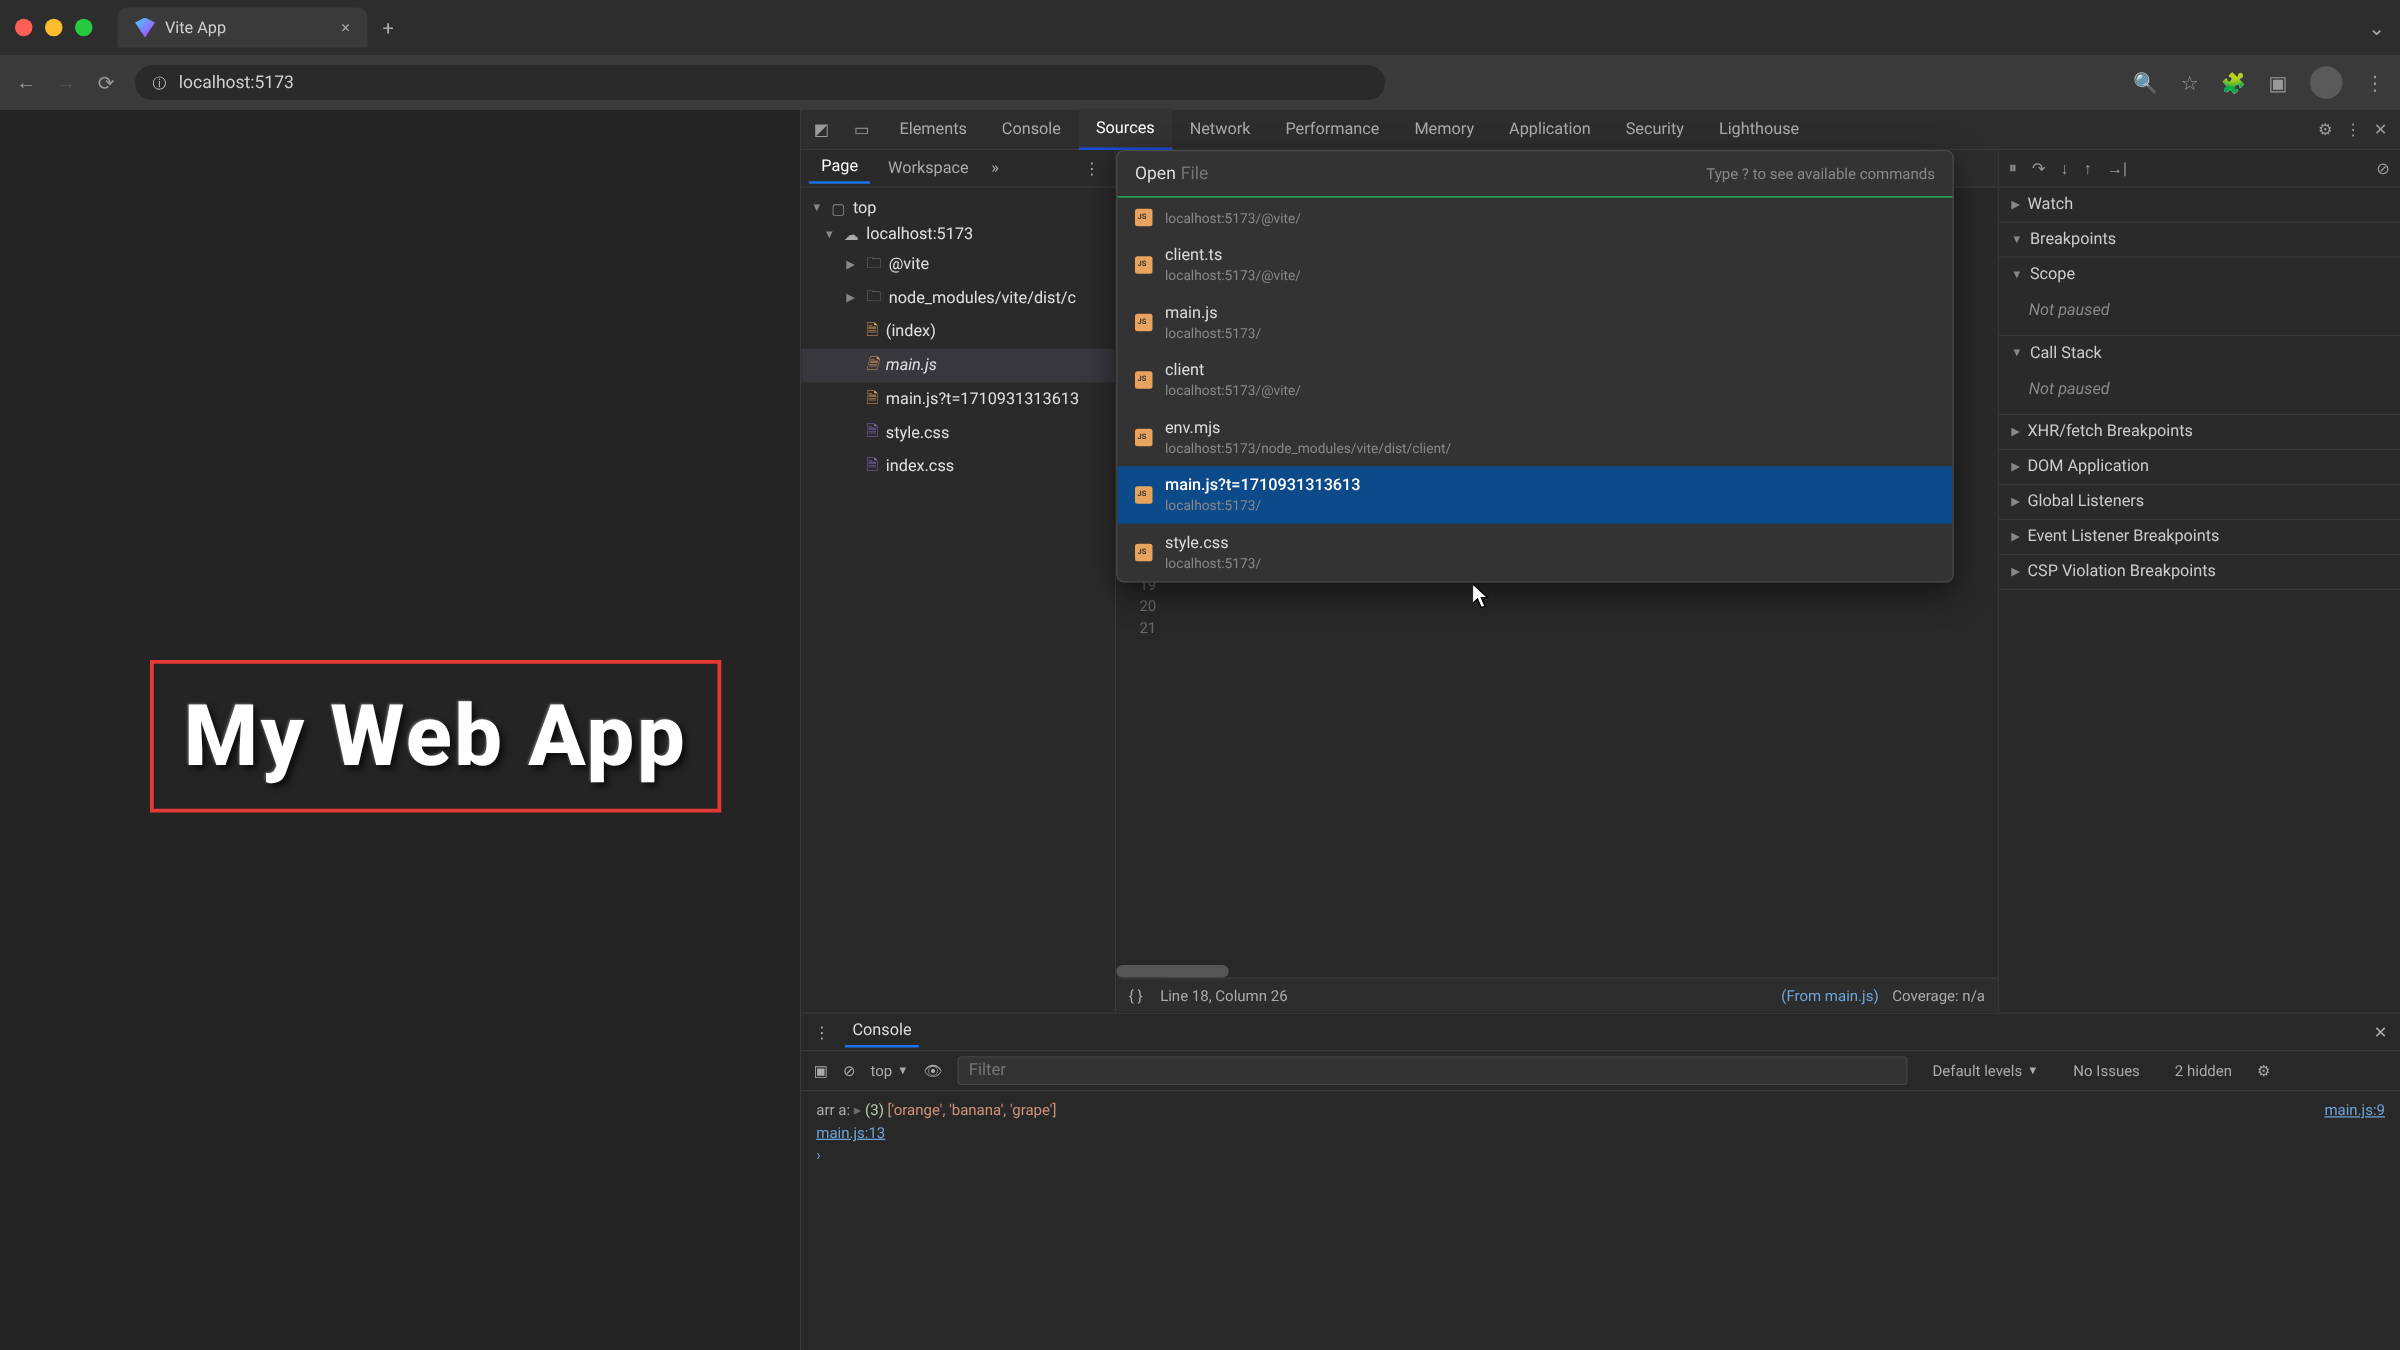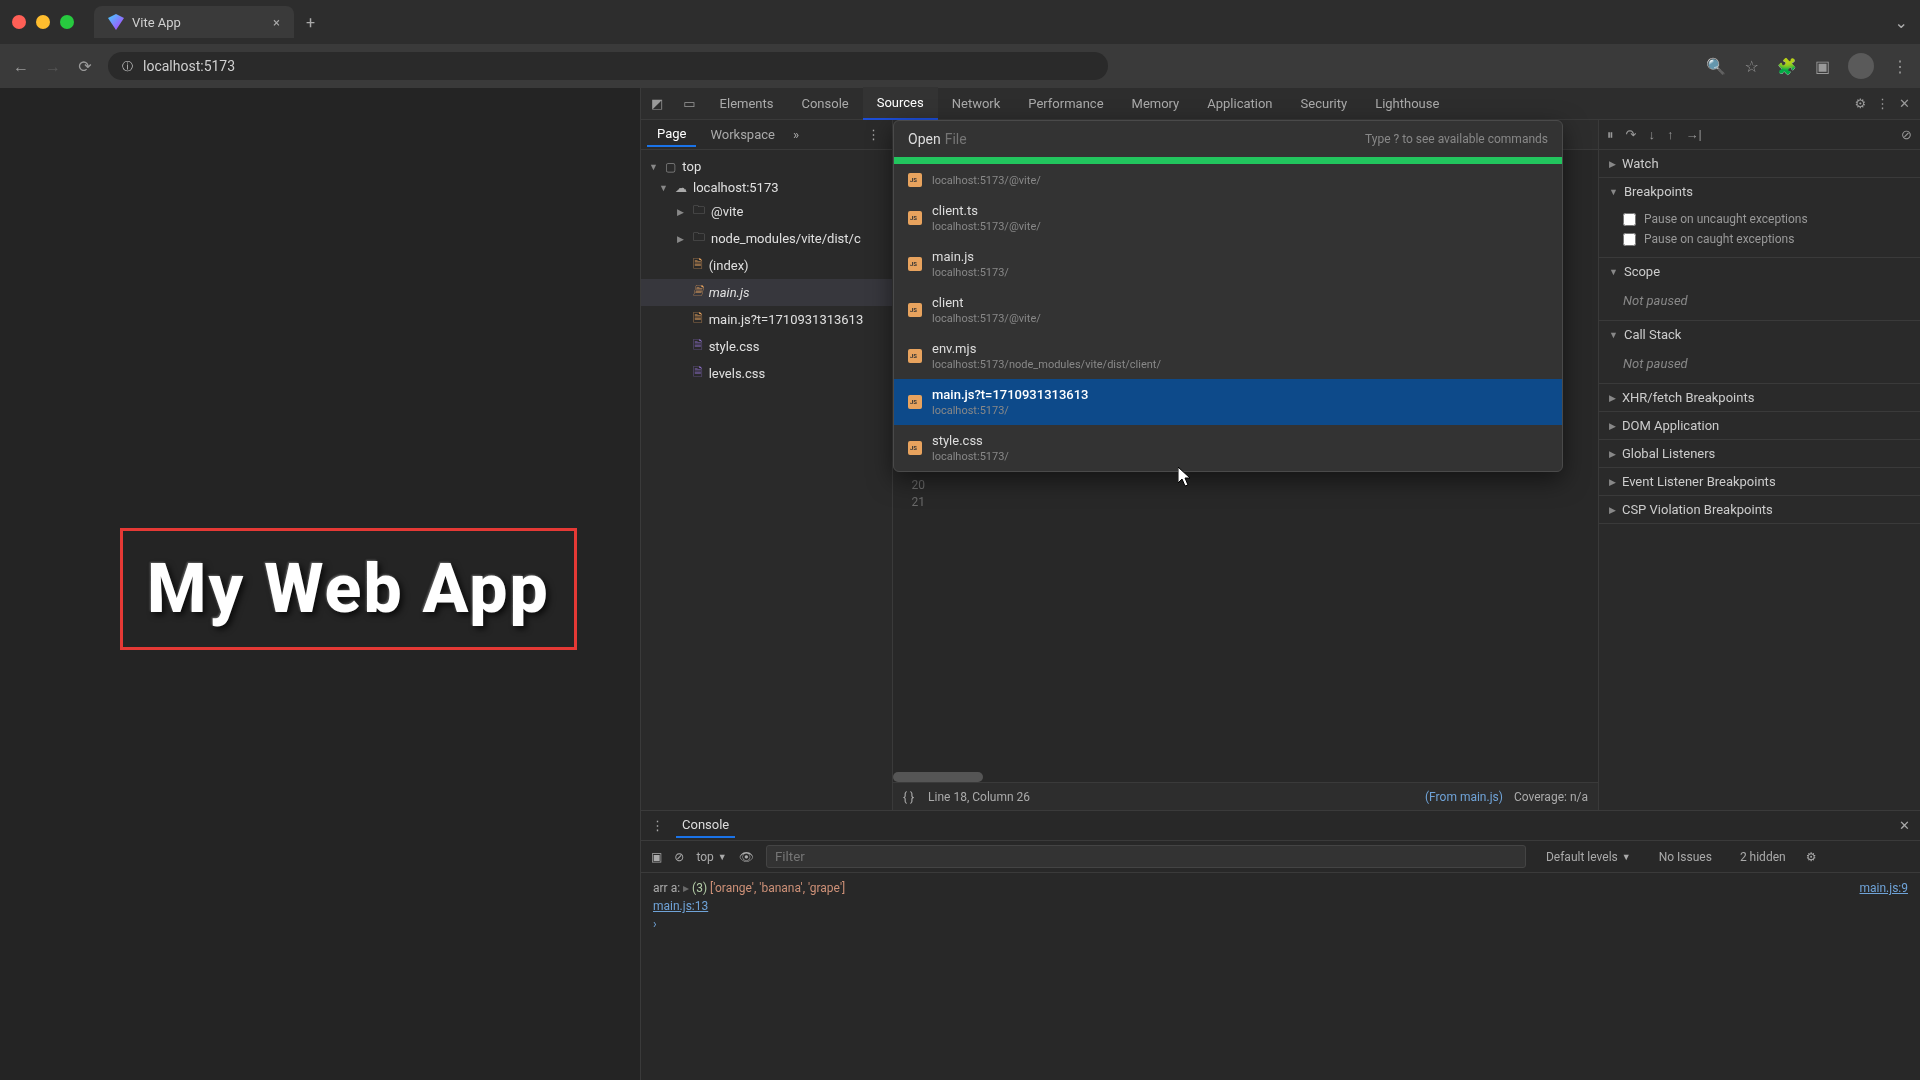--- a/index.html
+++ b/index.html
@@ -64,21 +64,21 @@
 .editor-tab-icon { padding: 0 10px; color: #9a9a9a; cursor: pointer; }
 .editor-tab { padding: 4px 10px; color: #ddd; }
 .editor-body { flex: 1; display: flex; font-family: Menlo, Consolas, monospace; font-size: 12px; position: relative; }
 .gutter { width: 40px; text-align: right; color: #6a6a6a; padding: 4px 8px 0 0; line-height: 17px; background: #282828; }
 .status-bar { height: 28px; background: #2d2d2d; border-top: 1px solid #3a3a3a; display: flex; align-items: center; font-size: 12px; color: #aaa; padding: 0 10px; gap: 14px; }
 .status-right { margin-left: auto; }
 .editor-scrollbar { position: absolute; bottom: 28px; left: 0; width: 90px; height: 10px; background: #555; border-radius: 5px; }
 
 
 .open-file { position: absolute; top: 32px; left: 252px; width: 670px; background: #333; border: 1px solid #4a4a4a; border-radius: 6px; z-index: 50; box-shadow: 0 8px 24px rgba(0,0,0,0.5); }
-.open-file-head { padding: 10px 14px; display: flex; align-items: center; gap: 4px; border-bottom: 7px solid #22c55e; }
+.open-file-head { padding: 10px 14px; display: flex; align-items: center; gap: 4px; border-bottom: 1px solid #22c55e; }
 .open-label { color: #ddd; font-size: 14px; }
 .open-input { color: #777; font-size: 14px; flex: 1; }
 .open-input input { background: transparent; border: none; outline: none; color: #777; font-size: 14px; width: 100%; }
 .open-hint { color: #888; font-size: 12px; }
 .open-list { max-height: 420px; overflow: auto; }
 .open-item { padding: 8px 14px; display: flex; align-items: center; gap: 10px; cursor: pointer; }
 .open-item.selected { background: #0d4a8a; }
 .open-file-icon { width: 14px; height: 14px; background: #e8a35e; border-radius: 2px; flex-shrink: 0; position: relative; }
 .open-file-icon::before { content: "JS"; position: absolute; font-size: 6px; color: #333; top: 3px; left: 2px; font-weight: bold; }
 .open-item-text { display: flex; flex-direction: column; gap: 2px; }
@@ -227,21 +227,21 @@
             <span>main.js?t=1710931313613</span>
           </div>
         <div class="tree-item indent-2">
             <span class="tree-arrow"></span>
             <span class="tree-icon css-ico">🗎</span>
             <span>style.css</span>
           </div>
         <div class="tree-item indent-2">
             <span class="tree-arrow"></span>
             <span class="tree-icon css-ico">🗎</span>
-            <span>levels.css</span>
+            <span>index.css</span>
           </div>
       </div>
     </div>
 
     <div class="editor-panel">
       <div class="editor-tabs">
         <span class="editor-tab-icon">▣</span>
         <span class="editor-tab">main</span>
       </div>
       <div class="editor-body">
@@ -293,30 +293,20 @@
           <div class="dbg-head">
             <span class="dbg-arrow">▶</span>
             <span>Watch</span>
           </div>
         </div>
       <div class="dbg-section">
         <div class="dbg-head">
             <span class="dbg-arrow">▼</span>
             <span>Breakpoints</span>
           </div>
-        <div class="dbg-body">
-          <label class="dbg-chk">
-              <input type="checkbox" style="">
-              <span>Pause on uncaught exceptions</span>
-            </label>
-          <label class="dbg-chk">
-              <input type="checkbox" style="">
-              <span>Pause on caught exceptions</span>
-            </label>
-        </div>
       </div>
       <div class="dbg-section">
         <div class="dbg-head">
             <span class="dbg-arrow">▼</span>
             <span>Scope</span>
           </div>
         <div class="dbg-body">
             <div class="dbg-muted">Not paused</div>
           </div>
       </div>

